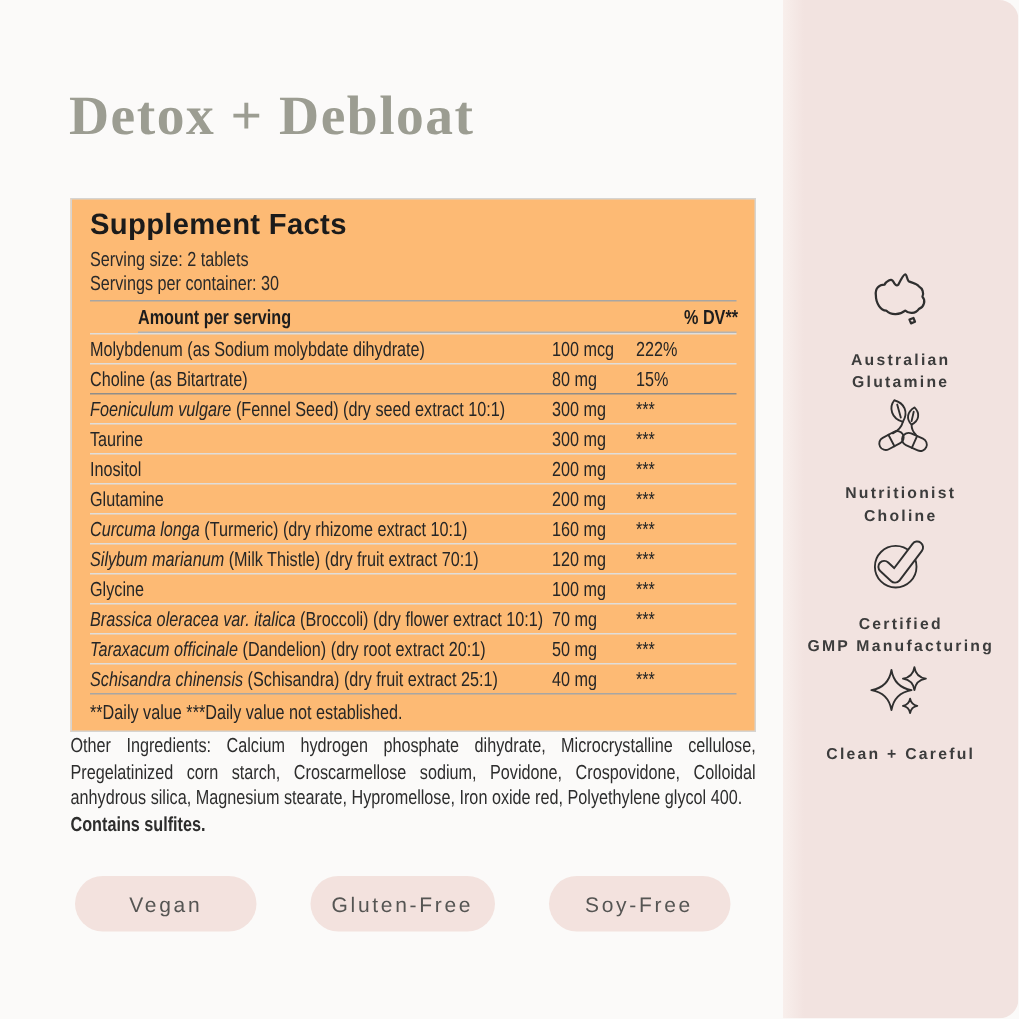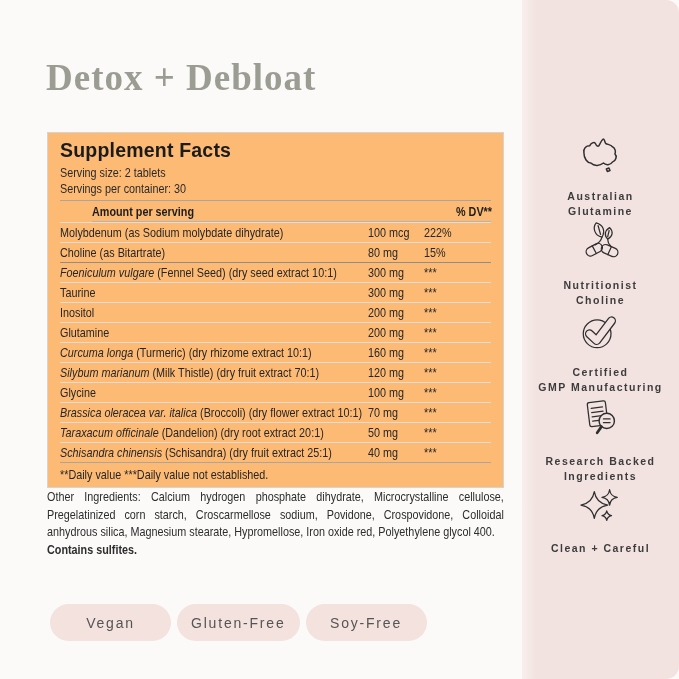--- a/index.html
+++ b/index.html
@@ -42,21 +42,21 @@
   .frow.sec { border-top:1px solid #8f8d8a; }
   .lat { font-style:italic; }
   .footnote-row { border-top:1px solid #a8a6a3; padding:3.5px 0 3px; }
 
   .other-wrap { position:absolute; left:47px; top:488px; width:457px; }
   .other-scaled { width:571px; transform:scaleX(0.8); transform-origin:0 0;
     font-size:13.5px; line-height:17.5px; color:#2d2d2d; }
   .other-text { text-align:justify; }
   .contains { font-weight:700; }
 
-  .badges { position:absolute; left:50px; top:604px; display:flex; gap:6px; }
+  .badges { position:absolute; left:50px; top:584px; display:flex; gap:36px; }
   .pill { min-width:121px; height:37px; padding:0 14px; border-radius:19px;
     background:#f3e2de; color:#555553; font-size:14px; letter-spacing:1.8px;
     display:flex; align-items:center; justify-content:center; }
 
   .icon-stroke { stroke:#2f2f2f; fill:none; stroke-width:1.3; stroke-linecap:round; stroke-linejoin:round; }
 </style>
 </head>
 <body>
 
 <div class="canvas">
@@ -220,39 +220,20 @@
         <circle class="icon-stroke" cx="21" cy="27" r="14.5"></circle>
         <path d="M13,27 L20.5,34 L36,13.5" fill="none" stroke="#2f2f2f" stroke-width="9.5" stroke-linecap="round" stroke-linejoin="round"></path>
         <path d="M13,27 L20.5,34 L36,13.5" fill="none" stroke="#f2e3e0" stroke-width="6.8" stroke-linecap="round" stroke-linejoin="round"></path>
       </svg>
       <div class="side-label">
         <span>Certified</span>
           <span>GMP Manufacturing</span>
       </div>
     </div>
 
-    <div class="side-item">
-      <svg width="46" height="46" viewBox="0 0 48 48">
-        <g transform="rotate(-7 21 20)">
-          <rect class="icon-stroke" x="11" y="7" width="19" height="25" rx="2"></rect>
-          <line class="icon-stroke" x1="14.5" y1="13" x2="26.5" y2="13"></line>
-          <line class="icon-stroke" x1="14.5" y1="17.5" x2="26.5" y2="17.5"></line>
-          <line class="icon-stroke" x1="14.5" y1="22" x2="26.5" y2="22"></line>
-          <line class="icon-stroke" x1="14.5" y1="26.5" x2="23" y2="26.5"></line>
-        </g>
-        <circle cx="30" cy="27" r="8" fill="#f2e3e0" stroke="#2f2f2f" stroke-width="1.5"></circle>
-        <line class="icon-stroke" x1="26.5" y1="25" x2="33.5" y2="25"></line>
-        <line class="icon-stroke" x1="26.5" y1="28.8" x2="33.5" y2="28.8"></line>
-        <path d="M24.5,33 L20,39.5" fill="none" stroke="#2f2f2f" stroke-width="2.8" stroke-linecap="round"></path>
-      </svg>
-      <div class="side-label">
-        <span>Research Backed</span>
-          <span>Ingredients</span>
-      </div>
-    </div>
 
     <div class="side-item">
       <svg width="46" height="44" viewBox="0 0 48 46">
         <path class="icon-stroke" d="M17,8 Q19,20 31,22 Q19,24 17,36 Q15,24 3,22 Q15,20 17,8 Z"></path>
         <path class="icon-stroke" d="M33,6 Q34,13 41,14 Q34,15 33,22 Q32,15 25,14 Q32,13 33,6 Z"></path>
         <path class="icon-stroke" d="M30,28 Q30.8,32.2 35,33 Q30.8,33.8 30,38 Q29.2,33.8 25,33 Q29.2,32.2 30,28 Z"></path>
       </svg>
       <div class="side-label">
         <span>Clean + Careful</span>
           <span></span>

